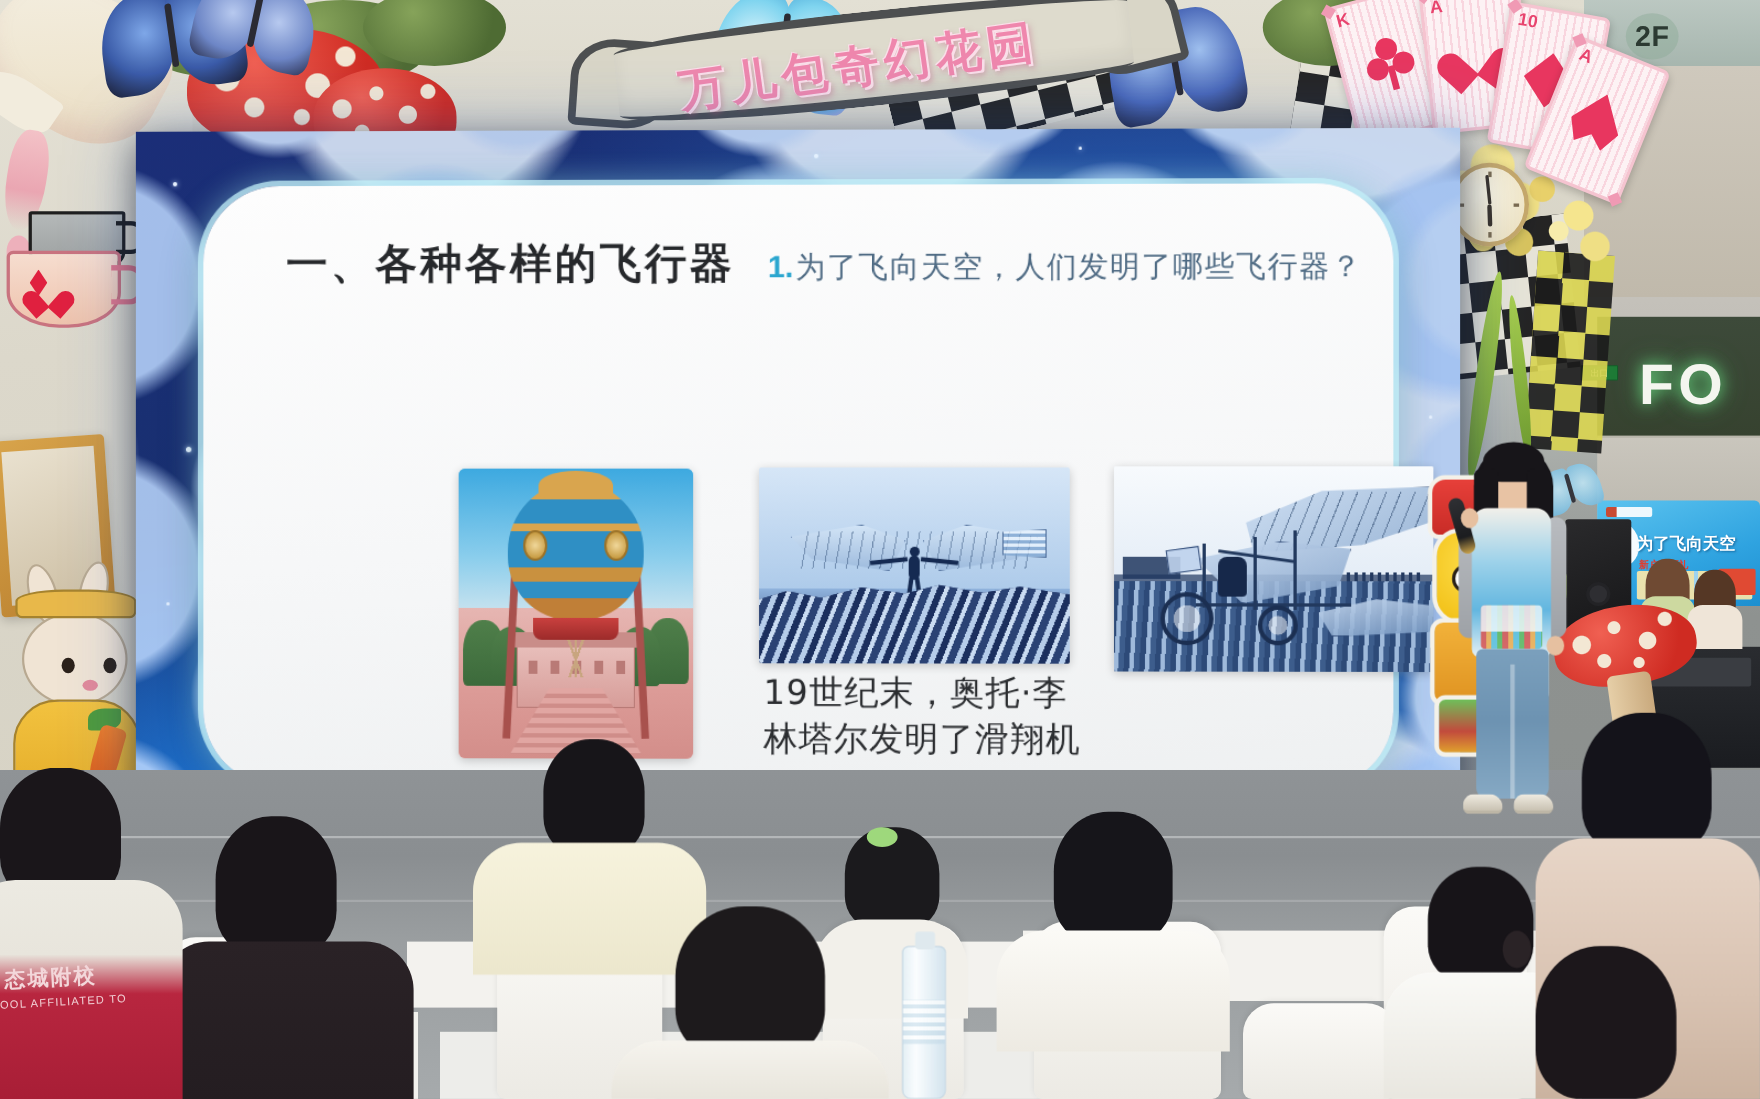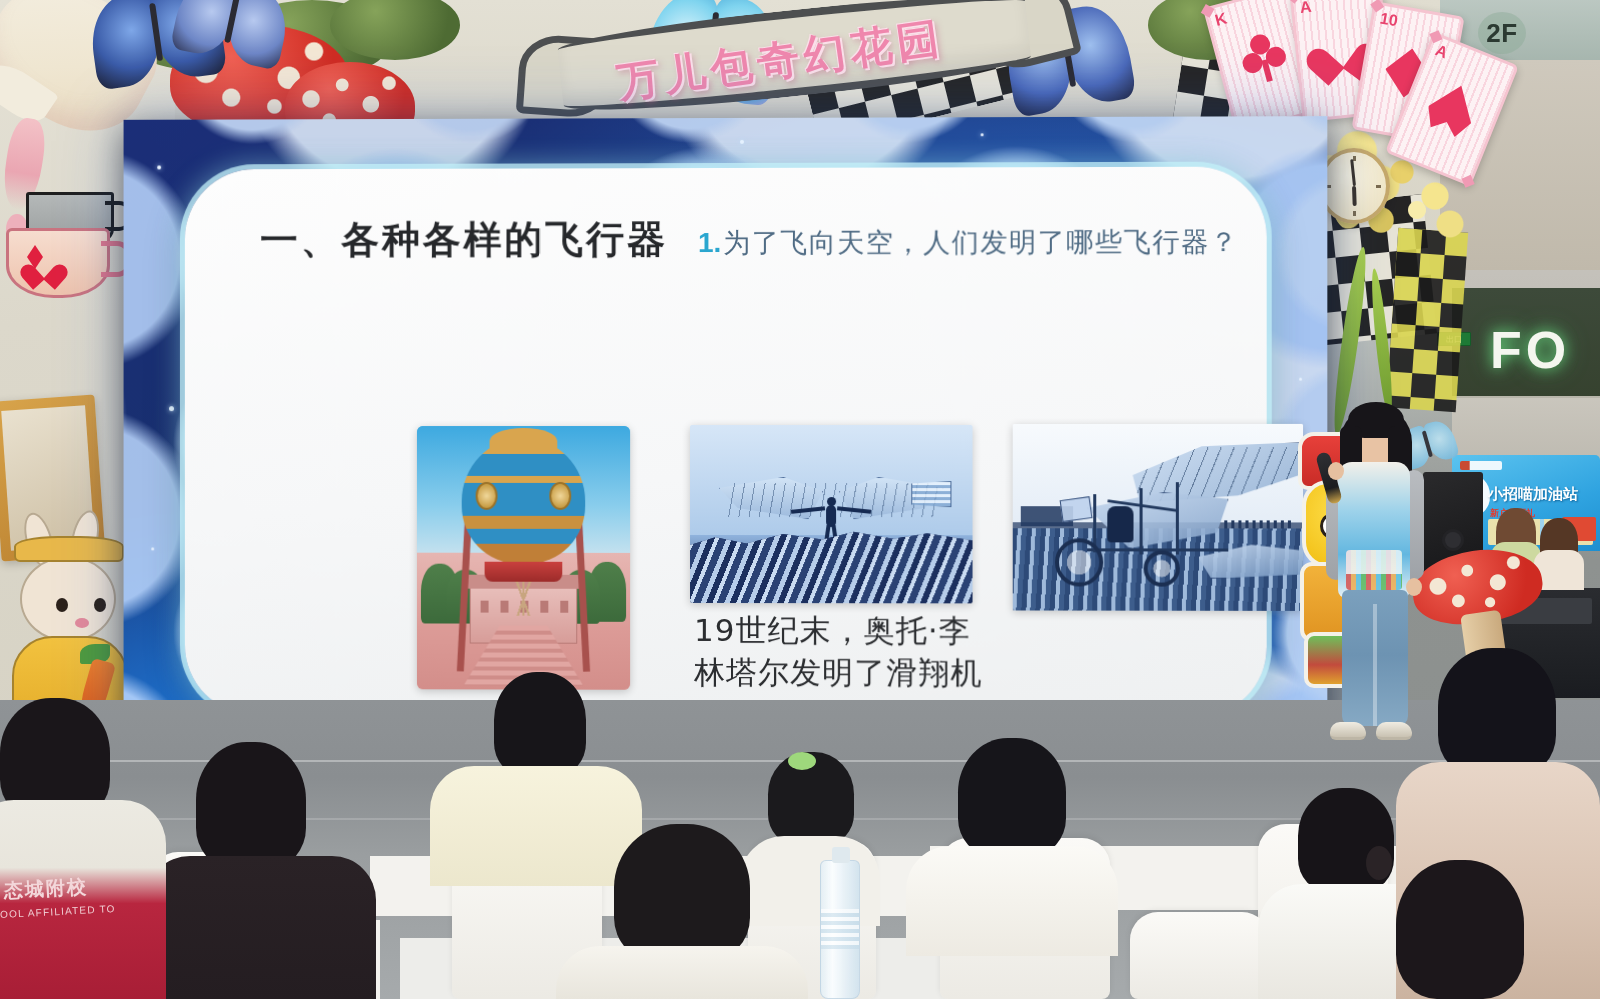--- a/index.html
+++ b/index.html
@@ -498,21 +498,21 @@
   <div class="mall-right-wall"></div>
   <div class="store-green"></div>
   <div class="exit-sign">出口</div>
   <div class="store-fo">FO</div>
   <div class="store-glass-low"></div>
   <div class="booth-table"></div>
 
   <div class="blue-banner">
     <div class="bb-logo"></div>
     <div class="bb-cat"></div>
-    <div class="bb-title">小招喵加油站</div>
+    <div class="bb-title">为了飞向天空</div>
     <div class="bb-sub">新户见面礼</div>
     <div class="bb-chips"></div>
     <div class="bb-redbox"></div>
   </div>
   <div class="speaker-box"></div>
   <div class="road-case"></div>
   <div class="booth-kid bk1 head">
       <div class="body"></div>
     </div>
   <div class="booth-kid bk2 head">

